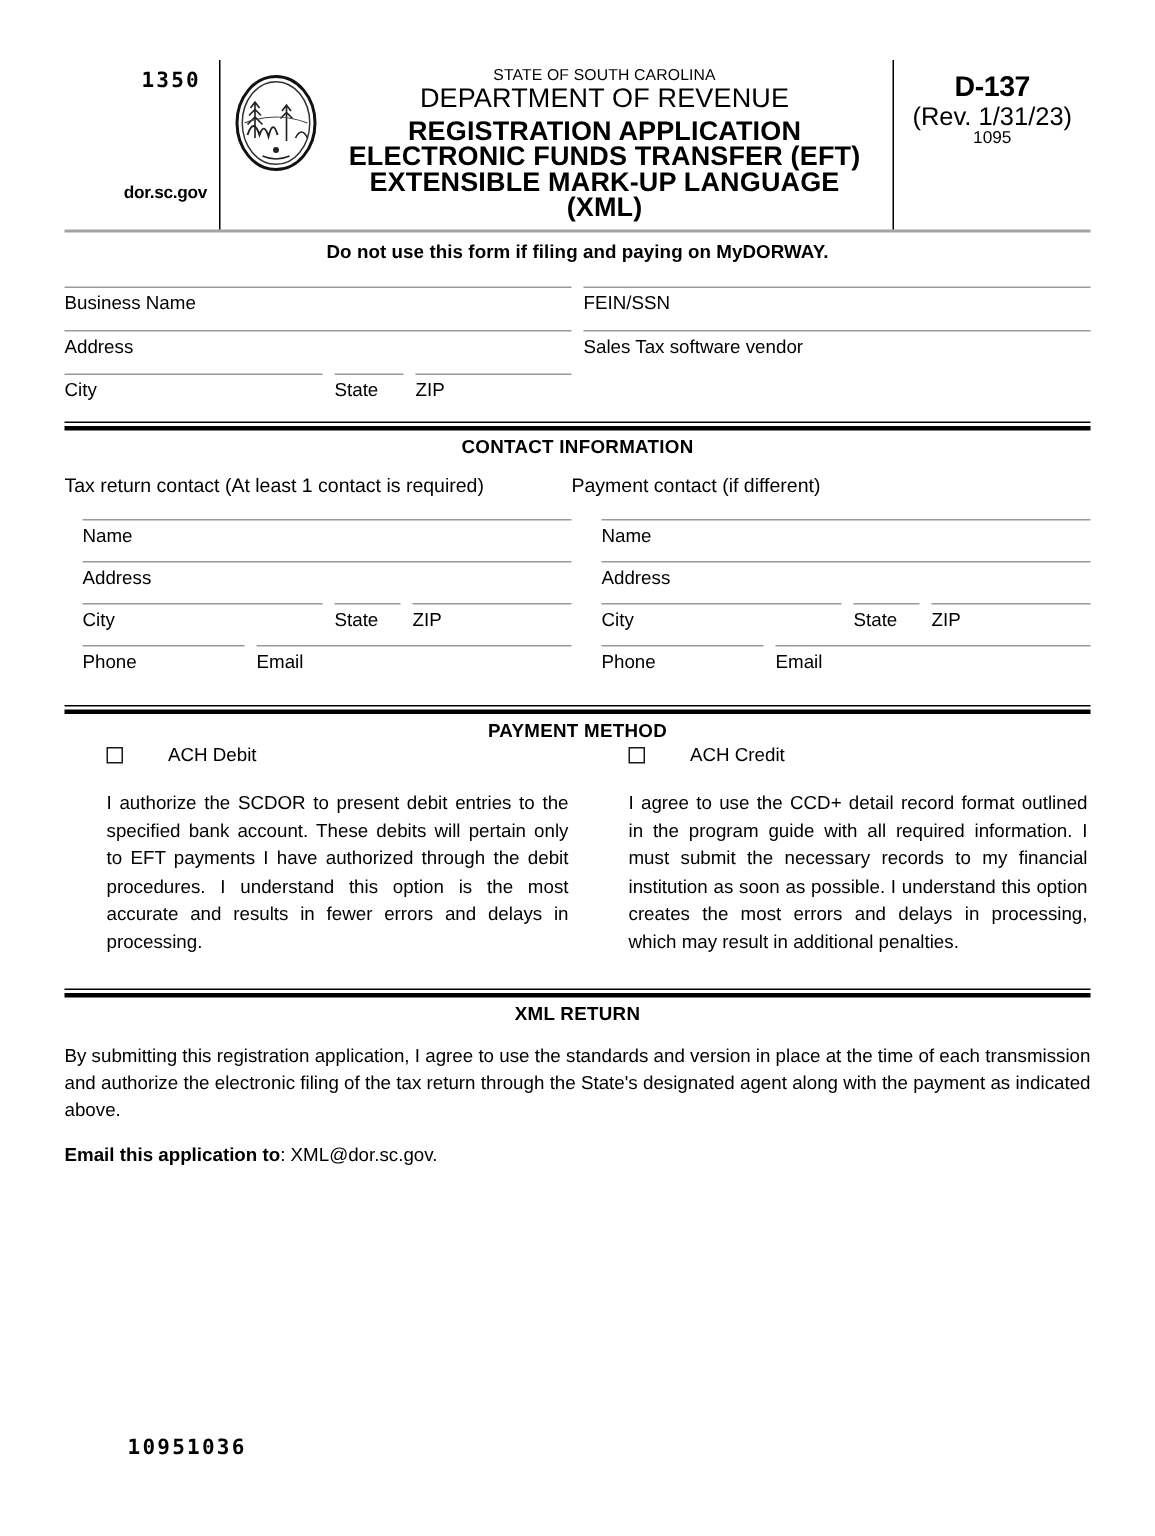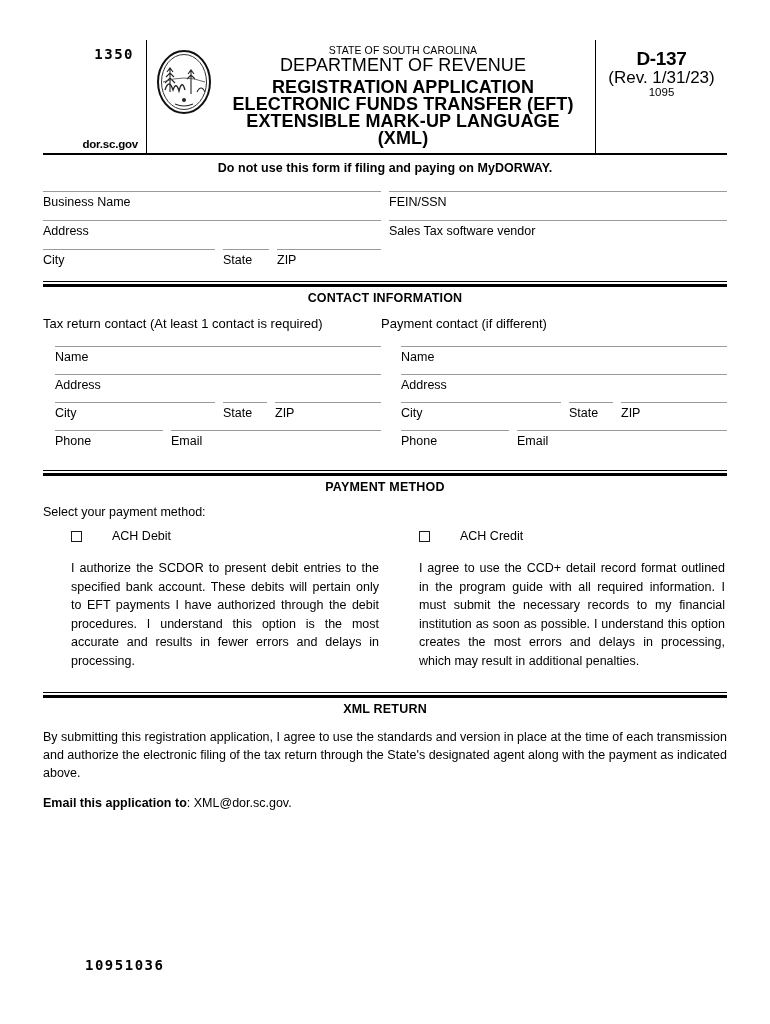--- a/index.html
+++ b/index.html
@@ -24,21 +24,21 @@
     position: absolute;
     left: 43px;
     top: 40px;
     width: 684px;
   }
 
   
   .hdr {
     display: flex;
     align-items: stretch;
-    border-bottom: 2px solid #000000;
+    border-bottom: 2px solid #a3a3a3;
     min-height: 88px;
   }
   .hdr-left {
     width: 104px;
     flex: 0 0 104px;
     border-right: 1px solid #000;
     position: relative;
     padding-right: 8px;
     box-sizing: border-box;
   }
@@ -46,21 +46,21 @@
     position: absolute;
     top: 6px;
     right: 12px;
     font-family: "DejaVu Sans Mono", monospace;
     font-size: 14px;
     letter-spacing: 1.5px;
     font-weight: 700;
   }
   .dor-url {
     position: absolute;
-    bottom: 3px;
+    bottom: 18px;
     right: 8px;
     font-size: 11.5px;
     font-weight: 700;
     letter-spacing: -0.2px;
   }
   .hdr-mid {
     flex: 1 1 auto;
     position: relative;
     display: flex;
     align-items: flex-start;
@@ -421,21 +421,20 @@
           </div>
           <div class="fld" style="flex:1 1 auto;">
             <div class="fld-label">Email</div>
           </div>
         </div>
       </div>
     </div>
 
     <div class="dbl-rule"></div>
     <div class="sect-title">PAYMENT METHOD</div>
-    <div class="pay-sel">Select your payment method:</div>
 
     <div class="pay-cols">
       <div class="pay-col">
         <div class="opt-row">
           <span class="cbx"></span>
           <span class="opt-label">ACH Debit</span>
         </div>
         <div class="pay-para">I authorize the SCDOR to present debit entries to the specified bank account. These debits will pertain only to EFT payments I have authorized through the debit procedures. I understand this option is the most accurate and results in fewer errors and delays in processing.</div>
       </div>
 

